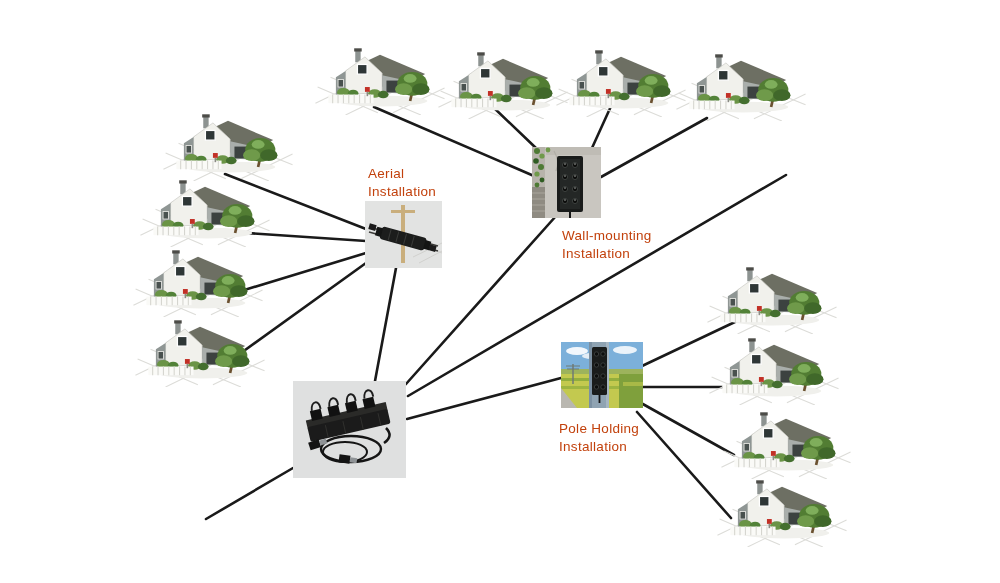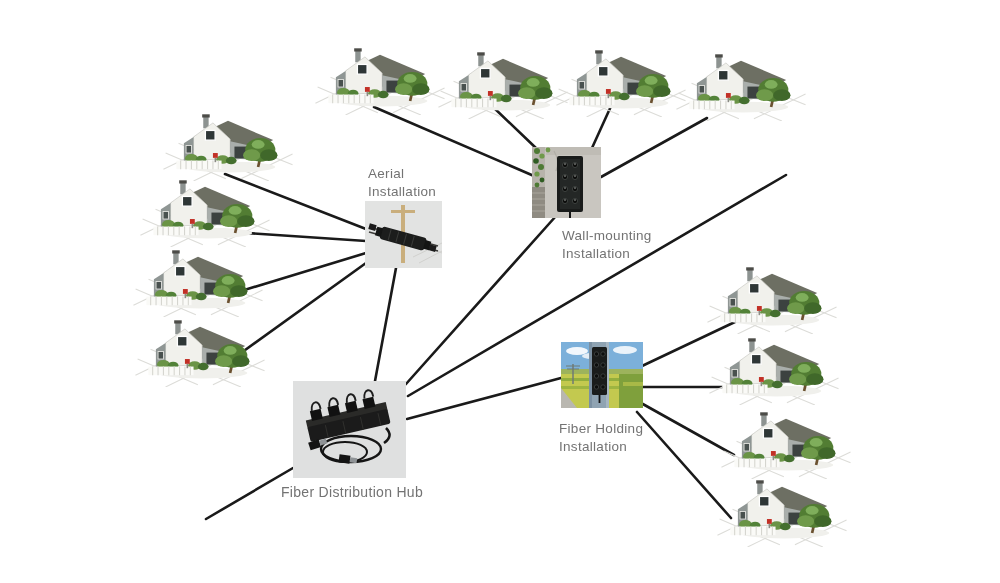--- a/index.html
+++ b/index.html
@@ -10,21 +10,21 @@
   .stage svg{display:block;}
   #cable-layer{position:absolute;left:0;top:0;width:1000px;height:583px;}
   #house-layer .house{position:absolute;width:130px;height:71px;}
   .node{position:absolute;}
   .node svg{width:100%;height:100%;}
   .node-hub{left:293px;top:381px;width:113px;height:97px;}
   .node-aerial{left:365px;top:201px;width:77px;height:67px;}
   .node-wall{left:532px;top:147px;width:69px;height:71px;}
   .node-pole{left:561px;top:342px;width:82px;height:66px;}
   .diagram-label{
-    position:absolute;color:#737373;font-size:13.5px;line-height:1.3;
+    position:absolute;color:#c2410c;font-size:13.5px;line-height:1.3;
     letter-spacing:.3px;white-space:pre-line;
   }
   .label-aerial{left:368px;top:165px;}
   .label-wall{left:551px;top:227px;margin-left:11px;}
   .label-pole{left:559px;top:420px;}
   .label-hub{left:281px;top:483px;font-size:14px;}
 </style>
 </head>
 <body>
 
@@ -256,21 +256,21 @@
         <circle cx="35.5" cy="23" r="2.2"></circle>
           <circle cx="42" cy="23" r="2.2"></circle>
         <circle cx="35.5" cy="34" r="2.2"></circle>
           <circle cx="42" cy="34" r="2.2"></circle>
         <circle cx="35.5" cy="45" r="2.2"></circle>
           <circle cx="42" cy="45" r="2.2"></circle>
       </g>
       <path d="M38.5 53 V61" stroke="#111111" stroke-width="1.8"></path>
     </svg>
   </div>
-  <div class="diagram-label label-pole">Fiber Holding
+  <div class="diagram-label label-pole">Pole Holding
 Installation</div>
 
   <div class="node node-hub">
     <svg viewBox="0 0 113 97">
       <rect width="113" height="97" fill="#dfe0e0"></rect>
       <g transform="rotate(-13 55 40)">
         <rect x="14" y="30" width="82" height="9" fill="#2a2a28"></rect>
         <rect x="14" y="37" width="82" height="15" rx="2" fill="#1b1b1b"></rect>
         <g fill="#111111">
           <rect x="20" y="22" width="11" height="10"></rect>
@@ -297,15 +297,14 @@
       <g transform="rotate(-18 24 63)">
         <rect x="16" y="59" width="11" height="8" fill="#141414"></rect>
         <rect x="27" y="60.5" width="7" height="5" fill="#8f9396"></rect>
       </g>
       <g transform="rotate(8 52 78)">
         <rect x="46" y="74" width="11" height="8" fill="#141414"></rect>
         <rect x="57" y="75.5" width="7" height="5" fill="#8f9396"></rect>
       </g>
     </svg>
   </div>
-  <div class="diagram-label label-hub">Fiber Distribution Hub</div>
 
 </div>
 
 </body></html>

